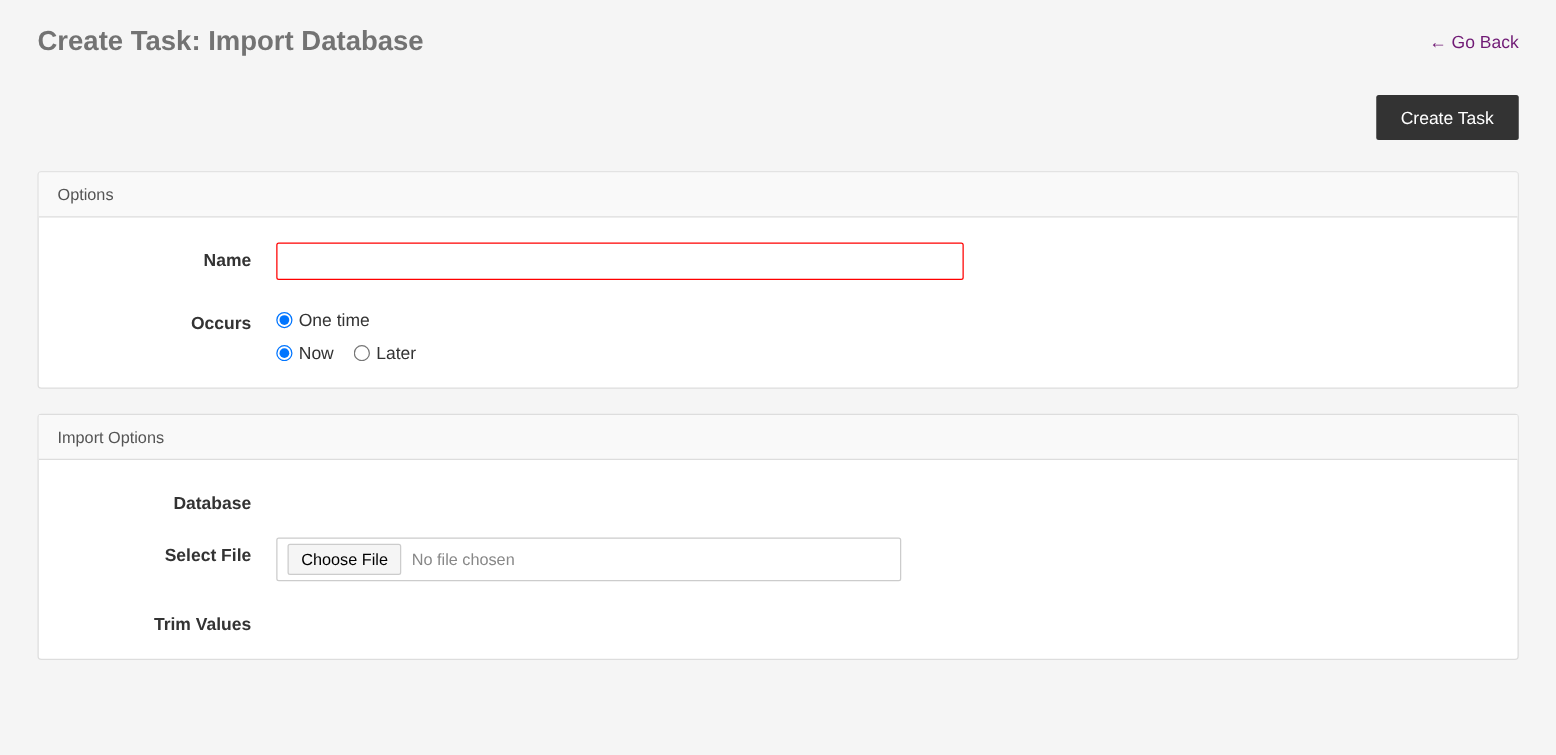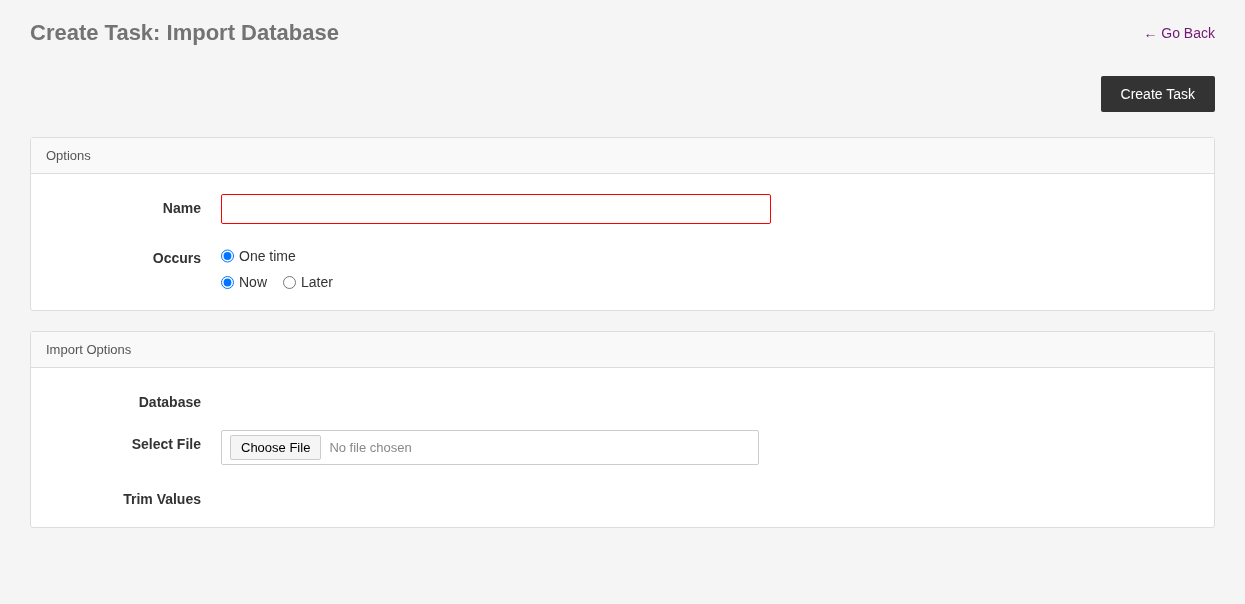--- a/index.html
+++ b/index.html
@@ -147,21 +147,21 @@
       color: #555;
     }
     .create-new-link a {
       color: #337ab7;
       text-decoration: underline;
       cursor: pointer;
     }
     .file-input-wrapper {
       border: 1px solid #ccc;
       border-radius: 2px;
-      width: 538px;
+      width: 500px;
       padding: 4px 8px;
       display: flex;
       align-items: center;
       background-color: #fff;
     }
     .choose-file-btn {
       background-color: #f5f5f5;
       border: 1px solid #ccc;
       padding: 4px 10px;
       font-size: 13px;

